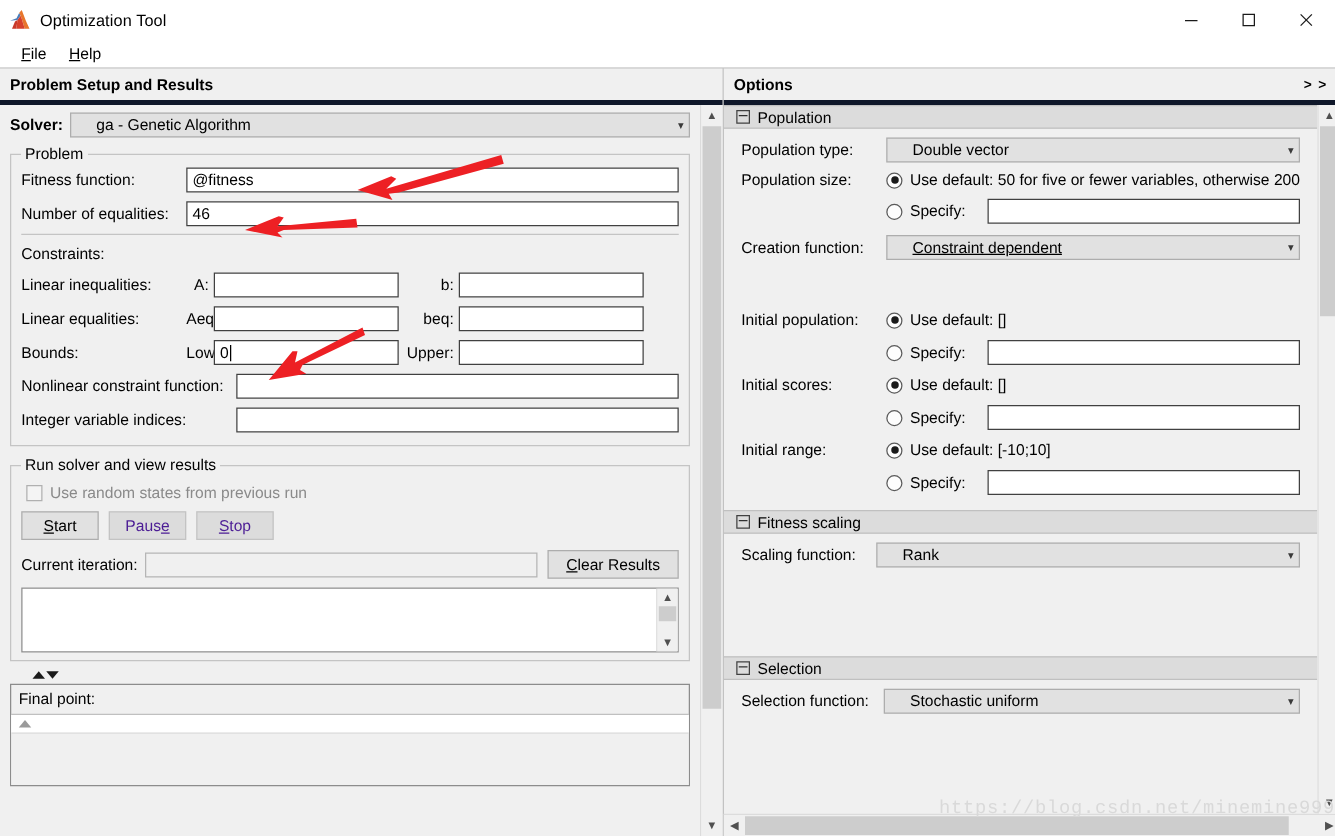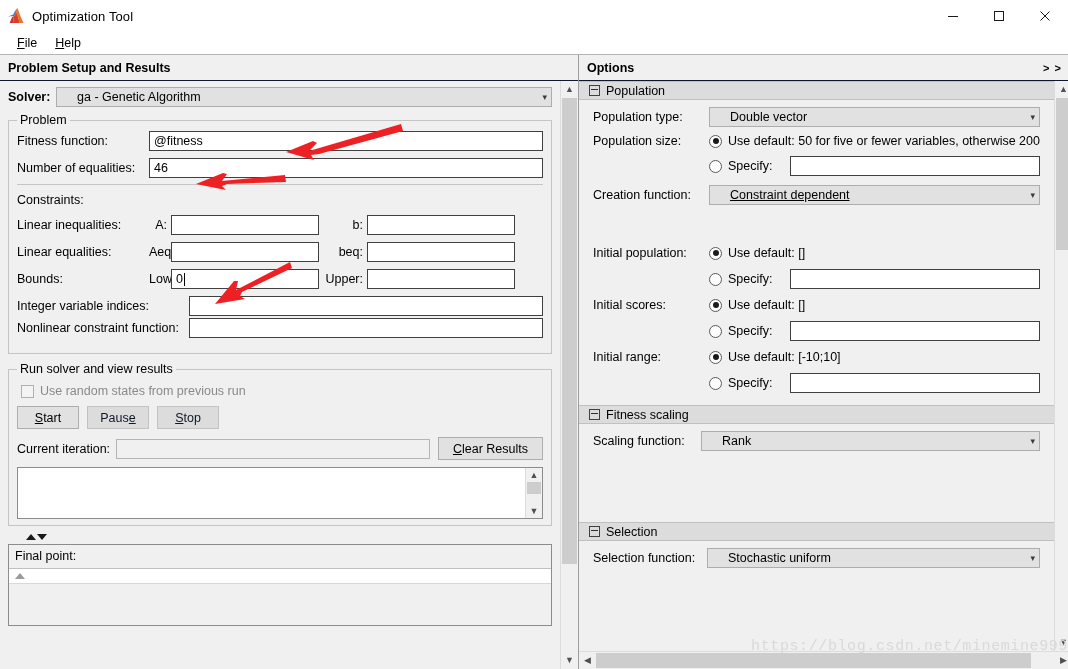--- a/index.html
+++ b/index.html
@@ -56,21 +56,21 @@
   .pane-right {
     flex: 1 1 auto; display: flex; flex-direction: column;
     background: #f0f0f0; position: relative;
   }
   .pane-header {
     height: 25px; flex: 0 0 25px;
     display: flex; align-items: center;
     background: #f0f0f0;
     font-weight: bold; font-size: 12.5px;
     padding-left: 8px;
-    border-bottom: 1px solid #0f172a;
+    border-bottom: 4px solid #0f172a;
     position: relative;
   }
   .pane-header .expander {
     position: absolute; right: 10px; top: 50%; transform: translateY(-50%);
     font-weight: bold; letter-spacing: 1px; font-size: 11px;
   }
 
   .pane-body { flex: 1 1 auto; display: flex; min-height: 0; }
   .pane-content { flex: 1 1 auto; min-width: 0; overflow: hidden; position: relative; }
 
@@ -137,21 +137,21 @@
   fieldset.group > legend { font-size: 12.5px; padding: 0 3px; color: #000; }
 
   .divider { height: 1px; background: #c4c4c4; margin: 6px 0 8px 0; }
 
   .btn {
     height: 23px; min-width: 62px; padding: 0 10px;
     background: #e1e1e1; border: 1px solid #adadad;
     font-size: 12.5px; color: #000; display: flex; align-items: center; justify-content: center;
     box-sizing: border-box; font-family: "Liberation Sans", sans-serif;
   }
-  .btn.disabled { color: #0f172a; background: #dcdcdc; border-color: #c3c3c3; }
+  .btn.disabled { color: #4c1d95; background: #dcdcdc; border-color: #c3c3c3; }
   .btn u { text-decoration: underline; }
 
   .cb {
     width: 13px; height: 13px; border: 1px solid #b0b0b0; background: #f4f4f4;
     display: inline-block; margin-right: 6px; box-sizing: border-box;
   }
   .cb-label { color: #8a8a8a; font-size: 12.5px; }
 
   .textarea {
     background: #ffffff; border: 1px solid #8c8c8c;
@@ -333,29 +333,29 @@
                 <span class="lbl" style="width:18px;text-align:right;margin-right:4px;white-space:nowrap;">Lower:</span>
                 <div class="tf caret" style="width:148px;">
                   <span>0</span>
                 </div>
                 <span class="lbl" style="width:44px;text-align:right;margin-right:4px;">Upper:</span>
                 <div class="tf" style="width:148px;">
                   <span></span>
                 </div>
               </div>
 
+              <div class="row">
+                <span class="lbl" style="width:172px;">Nonlinear constraint function:</span>
+                <div class="tf" style="flex:1 1 auto;">
+                  <span></span>
+                </div>
+              </div>
+
               <div class="row" style="margin-bottom:2px;">
                 <span class="lbl" style="width:172px;">Integer variable indices:</span>
-                <div class="tf" style="flex:1 1 auto;">
-                  <span></span>
-                </div>
-              </div>
-
-              <div class="row">
-                <span class="lbl" style="width:172px;">Nonlinear constraint function:</span>
                 <div class="tf" style="flex:1 1 auto;">
                   <span></span>
                 </div>
               </div>
             </fieldset>
 
             <fieldset class="group" style="padding-bottom:6px;">
               <legend>Run solver and view results</legend>
 
               <div class="row" style="margin:4px 0 8px 4px;">

